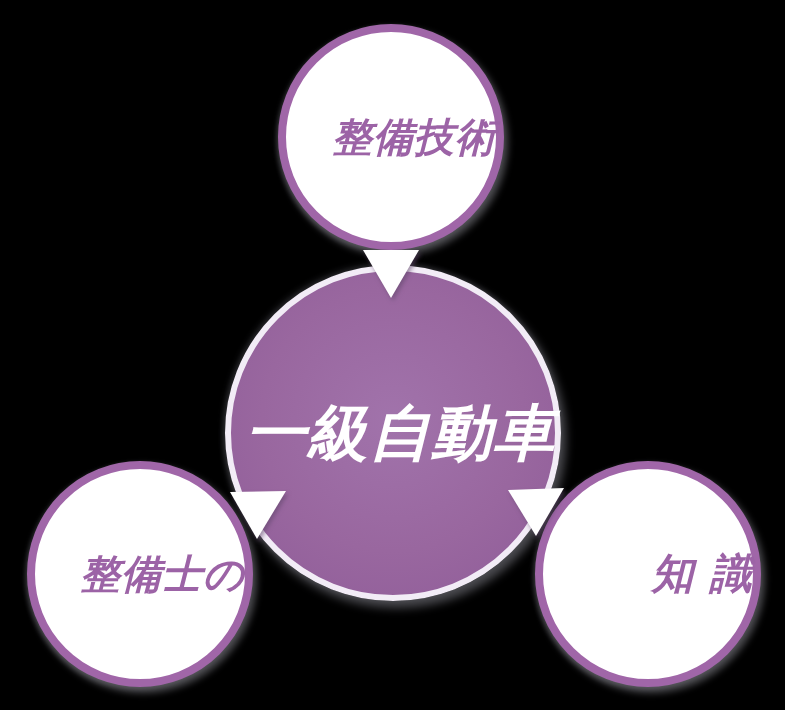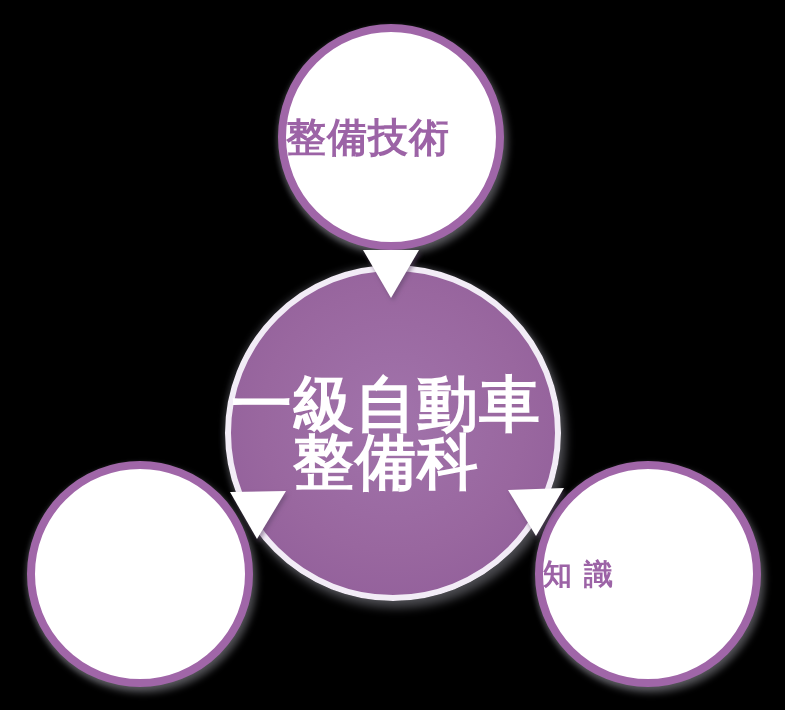--- a/index.html
+++ b/index.html
@@ -14,22 +14,23 @@
   .stage {
     position: relative;
     width: 785px;
     height: 710px;
   }
   .circle {
     position: absolute;
     border-radius: 50%;
     display: flex;
     align-items: center;
-    justify-content: flex-start;
+    justify-content: flex-end;
     box-sizing: border-box;
+    font-style: italic;
   }
   
   .center-circle {
     left: 225px;
     top: 265px;
     width: 336px;
     height: 336px;
     border: 6px solid #F2ECF6;
     background: radial-gradient(circle at 50% 46%, #A173AB 0%, #99679F 55%, #8E5B98 100%);
     box-shadow: 4px 6px 10px 1px rgba(145,145,155,0.50), -2px -2px 6px rgba(120,120,130,0.30);
@@ -58,21 +59,21 @@
   .center-label {
     color: #FFFFFF;
     font-size: 61px;
     line-height: 58px;
   }
   .satellite-label {
     color: #9C63A6;
     font-size: 40px;
     line-height: 46px;
   }
-  .sat-bottom-right .satellite-label { font-size: 29px; }
+  .sat-bottom-right .satellite-label { font-size: 42px; }
 
   
   .arrow {
     position: absolute;
     z-index: 3;
     overflow: visible;
   }
   .arrow polygon {
     fill: #FFFFFF;
     filter: drop-shadow(2px 3px 2px rgba(95,70,105,0.55));
@@ -82,32 +83,32 @@
   .arrow-bottom-right { left: 504px; top: 484px; }
 </style>
 </head>
 <body>
 
 <div class="stage">
 
   <div class="circle center-circle">
     <div class="label center-label">
       <span>一級自動車</span>
-      <span>整備科</span>
     </div>
   </div>
 
   <div class="circle satellite sat-top">
     <div class="label satellite-label">
       <span>整備技術</span>
     </div>
   </div>
 
   <div class="circle satellite sat-bottom-left">
     <div class="label satellite-label">
+      <span>整備士の</span>
     </div>
   </div>
 
   <div class="circle satellite sat-bottom-right">
     <div class="label satellite-label">
       <span>知 識</span>
     </div>
   </div>
 
   <svg class="arrow arrow-top" width="64" height="56" viewBox="0 0 64 56" aria-hidden="true">

